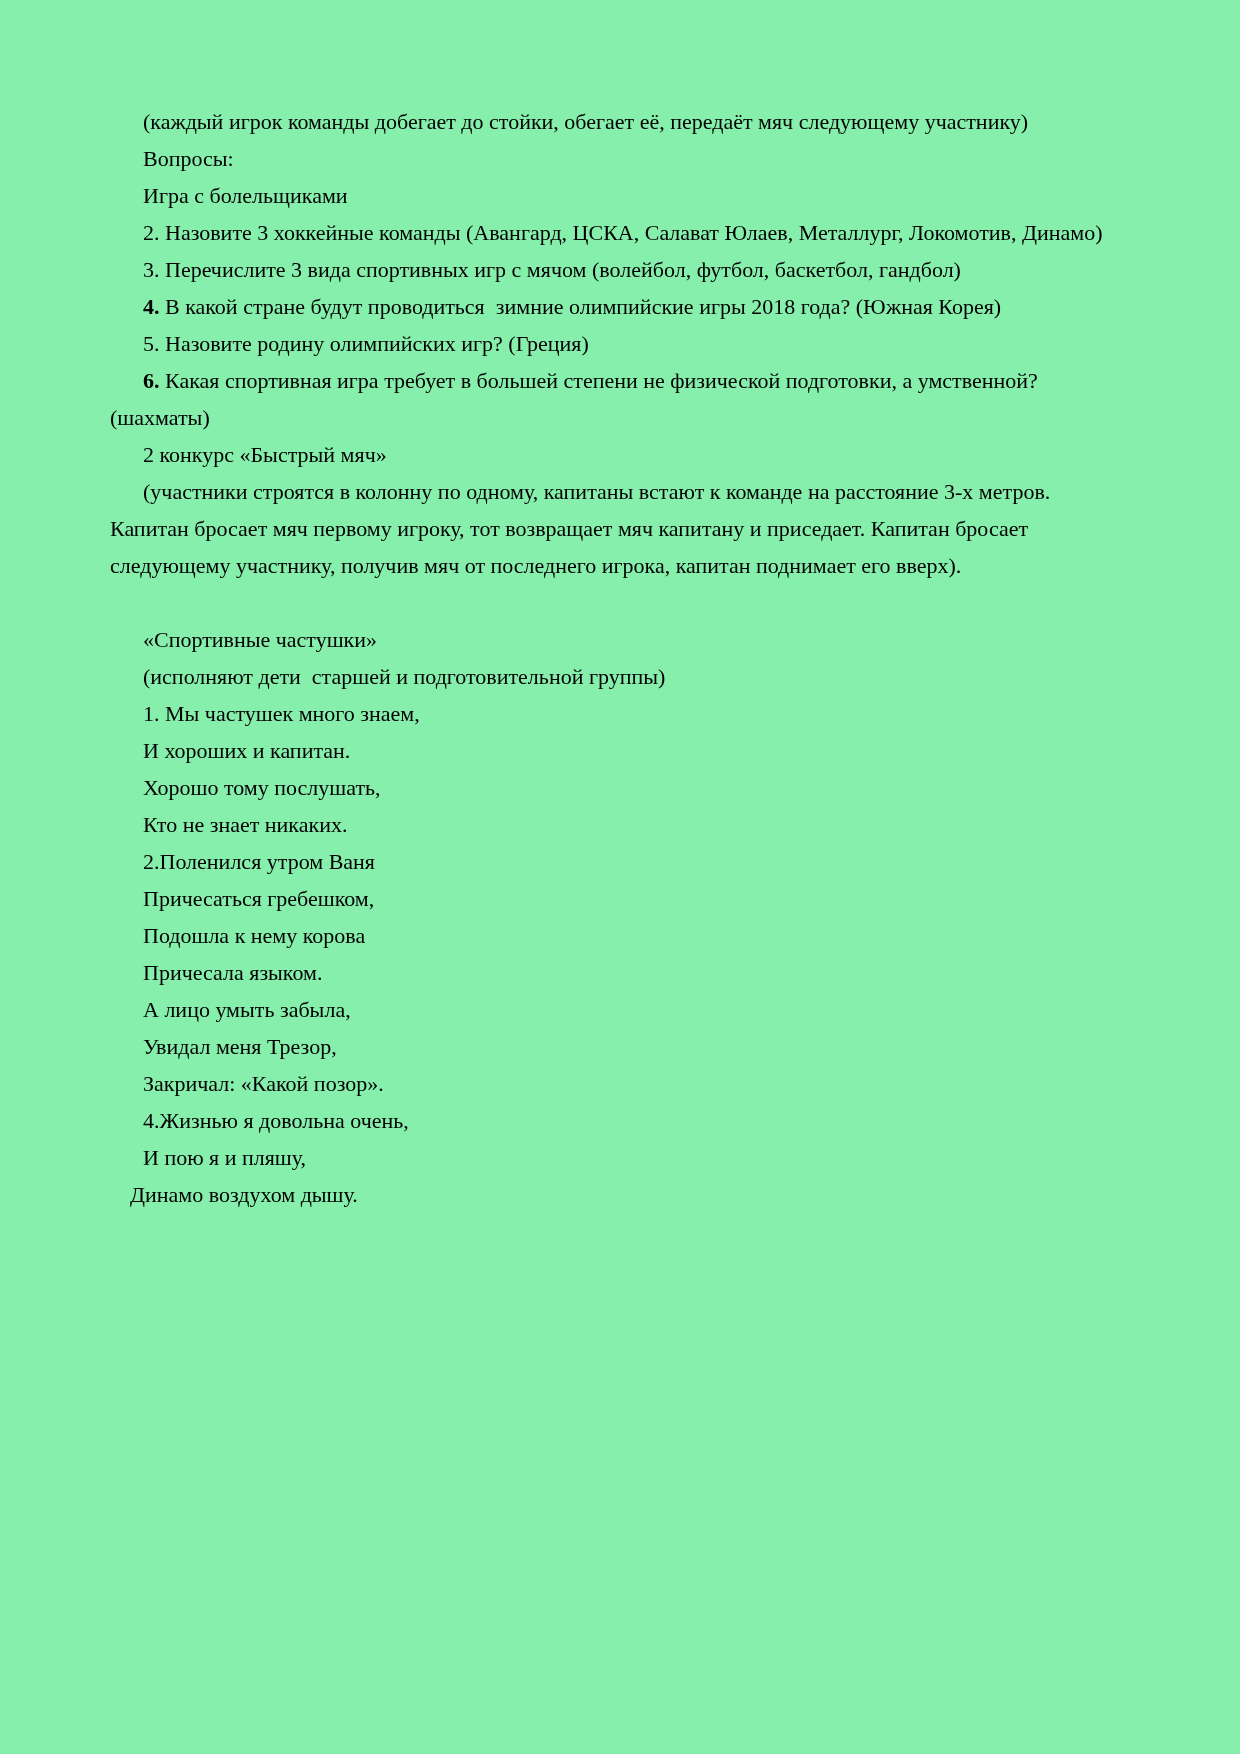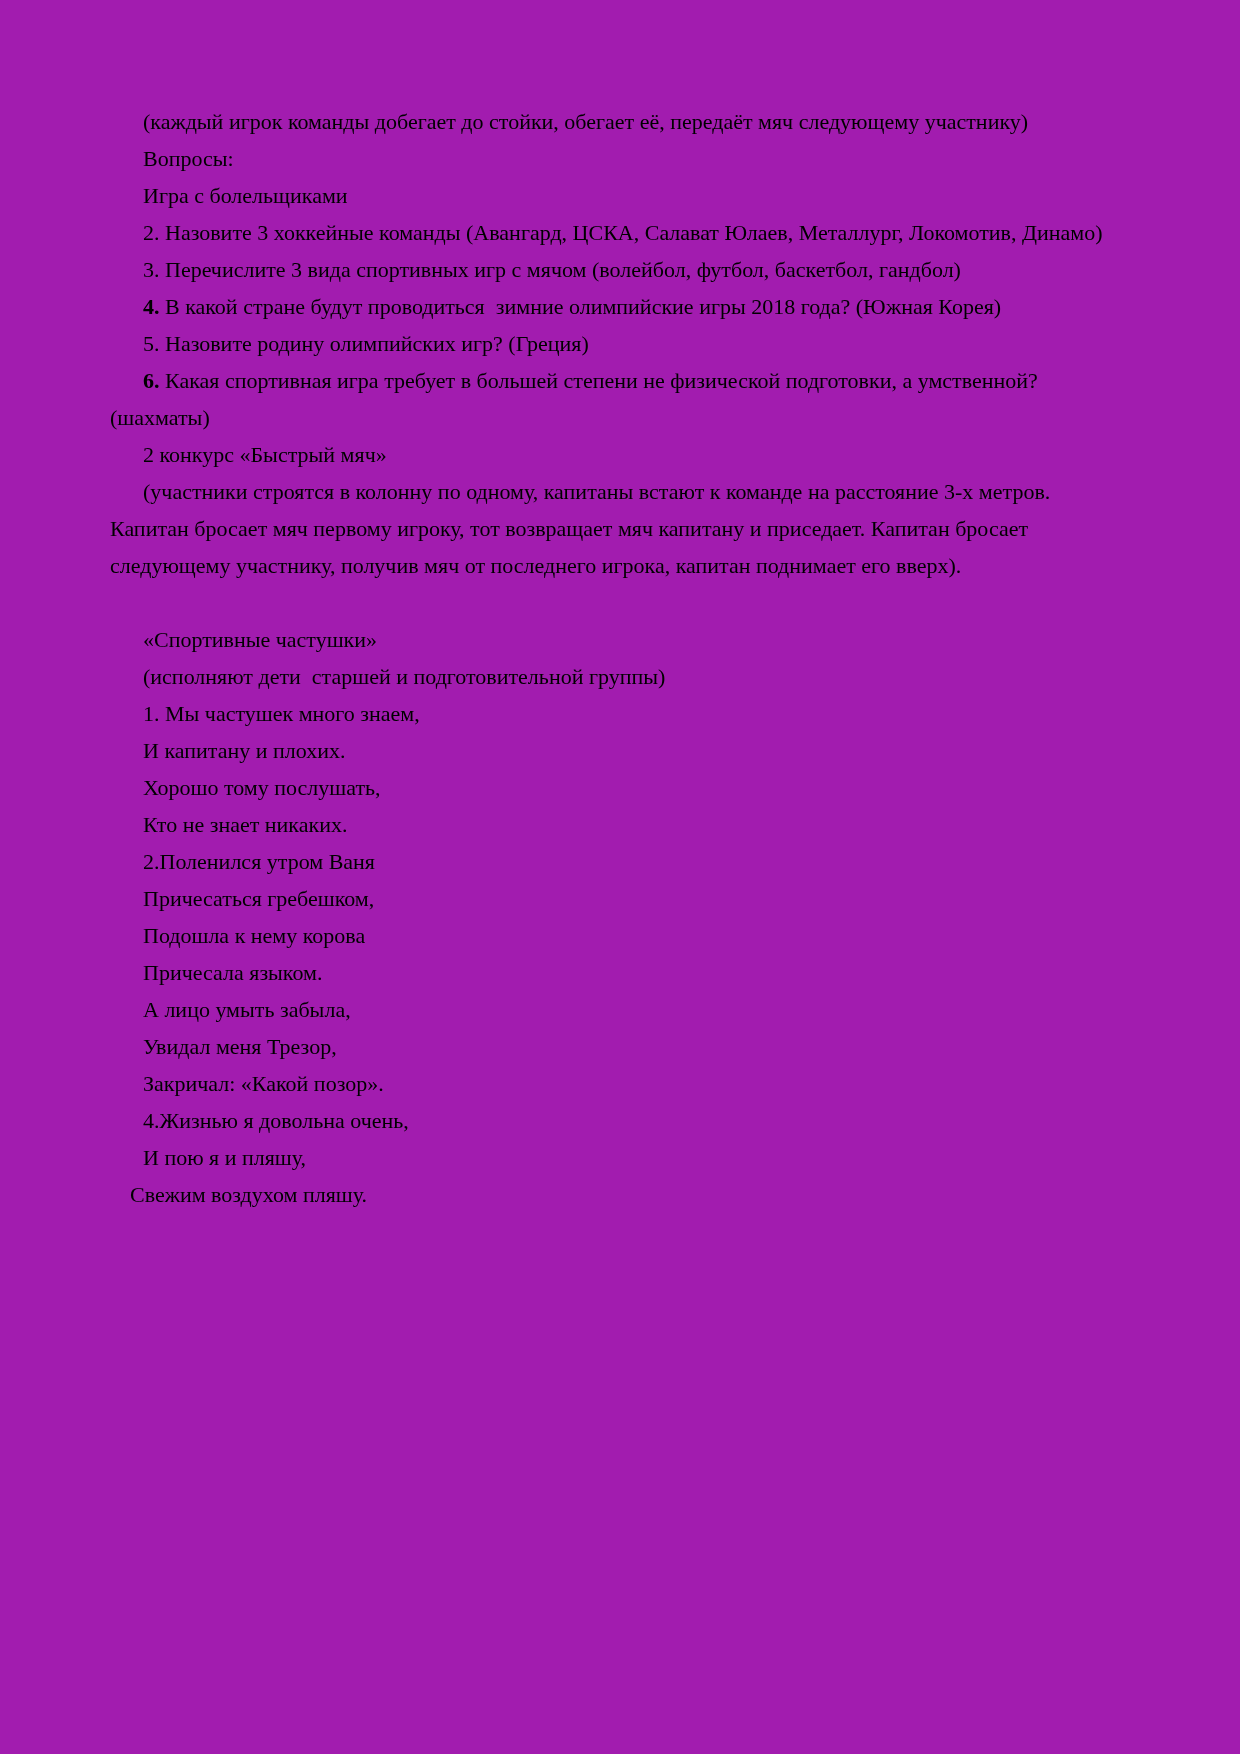--- a/index.html
+++ b/index.html
@@ -5,21 +5,21 @@
   html, body {
     margin: 0;
     padding: 0;
     background: #ffffff;
   }
   .page {
     position: relative;
     width: 1240px;
     min-height: 1754px;
     box-sizing: border-box;
-    background: #a21caf;
+    background: #86efac;
     color: #000000;
     padding: 103px 108px 60px 110px;
     font-family: "Liberation Serif", "DejaVu Serif", serif;
     font-size: 22px;
     line-height: 37px;
   }
   .para {
     margin: 0;
     text-indent: 33px;
     white-space: pre-wrap;
@@ -45,27 +45,27 @@
       <p class="para">2. Назовите 3 хоккейные команды (Авангард, ЦСКА, Салават Юлаев, Металлург, Локомотив, Динамо)</p>
       <p class="para">3. Перечислите 3 вида спортивных игр с мячом (волейбол, футбол, баскетбол, гандбол)</p>
       <p class="para"><strong>4.</strong> В какой стране будут проводиться  зимние олимпийские игры 2018 года? (Южная Корея)</p>
       <p class="para">5. Назовите родину олимпийских игр? (Греция)</p>
       <p class="para"><strong>6.</strong> Какая спортивная игра требует в большей степени не физической подготовки, а умственной? (шахматы)</p>
       <p class="para">2 конкурс «Быстрый мяч»</p>
       <p class="para">(участники строятся в колонну по одному, капитаны встают к команде на расстояние 3-х метров. Капитан бросает мяч первому игроку, тот возвращает мяч капитану и приседает. Капитан бросает следующему участнику, получив мяч от последнего игрока, капитан поднимает его вверх).</p>
       <p class="para space-before">«Спортивные частушки»</p>
       <p class="para">(исполняют дети  старшей и подготовительной группы)</p>
       <p class="para">1. Мы частушек много знаем,</p>
-      <p class="para">И капитану и плохих.</p>
+      <p class="para">И хороших и капитан.</p>
       <p class="para">Хорошо тому послушать,</p>
       <p class="para">Кто не знает никаких.</p>
       <p class="para">2.Поленился утром Ваня</p>
       <p class="para">Причесаться гребешком,</p>
       <p class="para">Подошла к нему корова</p>
       <p class="para">Причесала языком.</p>
       <p class="para">А лицо умыть забыла,</p>
       <p class="para">Увидал меня Трезор,</p>
       <p class="para">Закричал: «Какой позор».</p>
       <p class="para">4.Жизнью я довольна очень,</p>
       <p class="para">И пою я и пляшу,</p>
-      <p class="para indent-small">Свежим воздухом пляшу.</p>
+      <p class="para indent-small">Динамо воздухом дышу.</p>
     </div>
 </div>
 
 </body></html>

